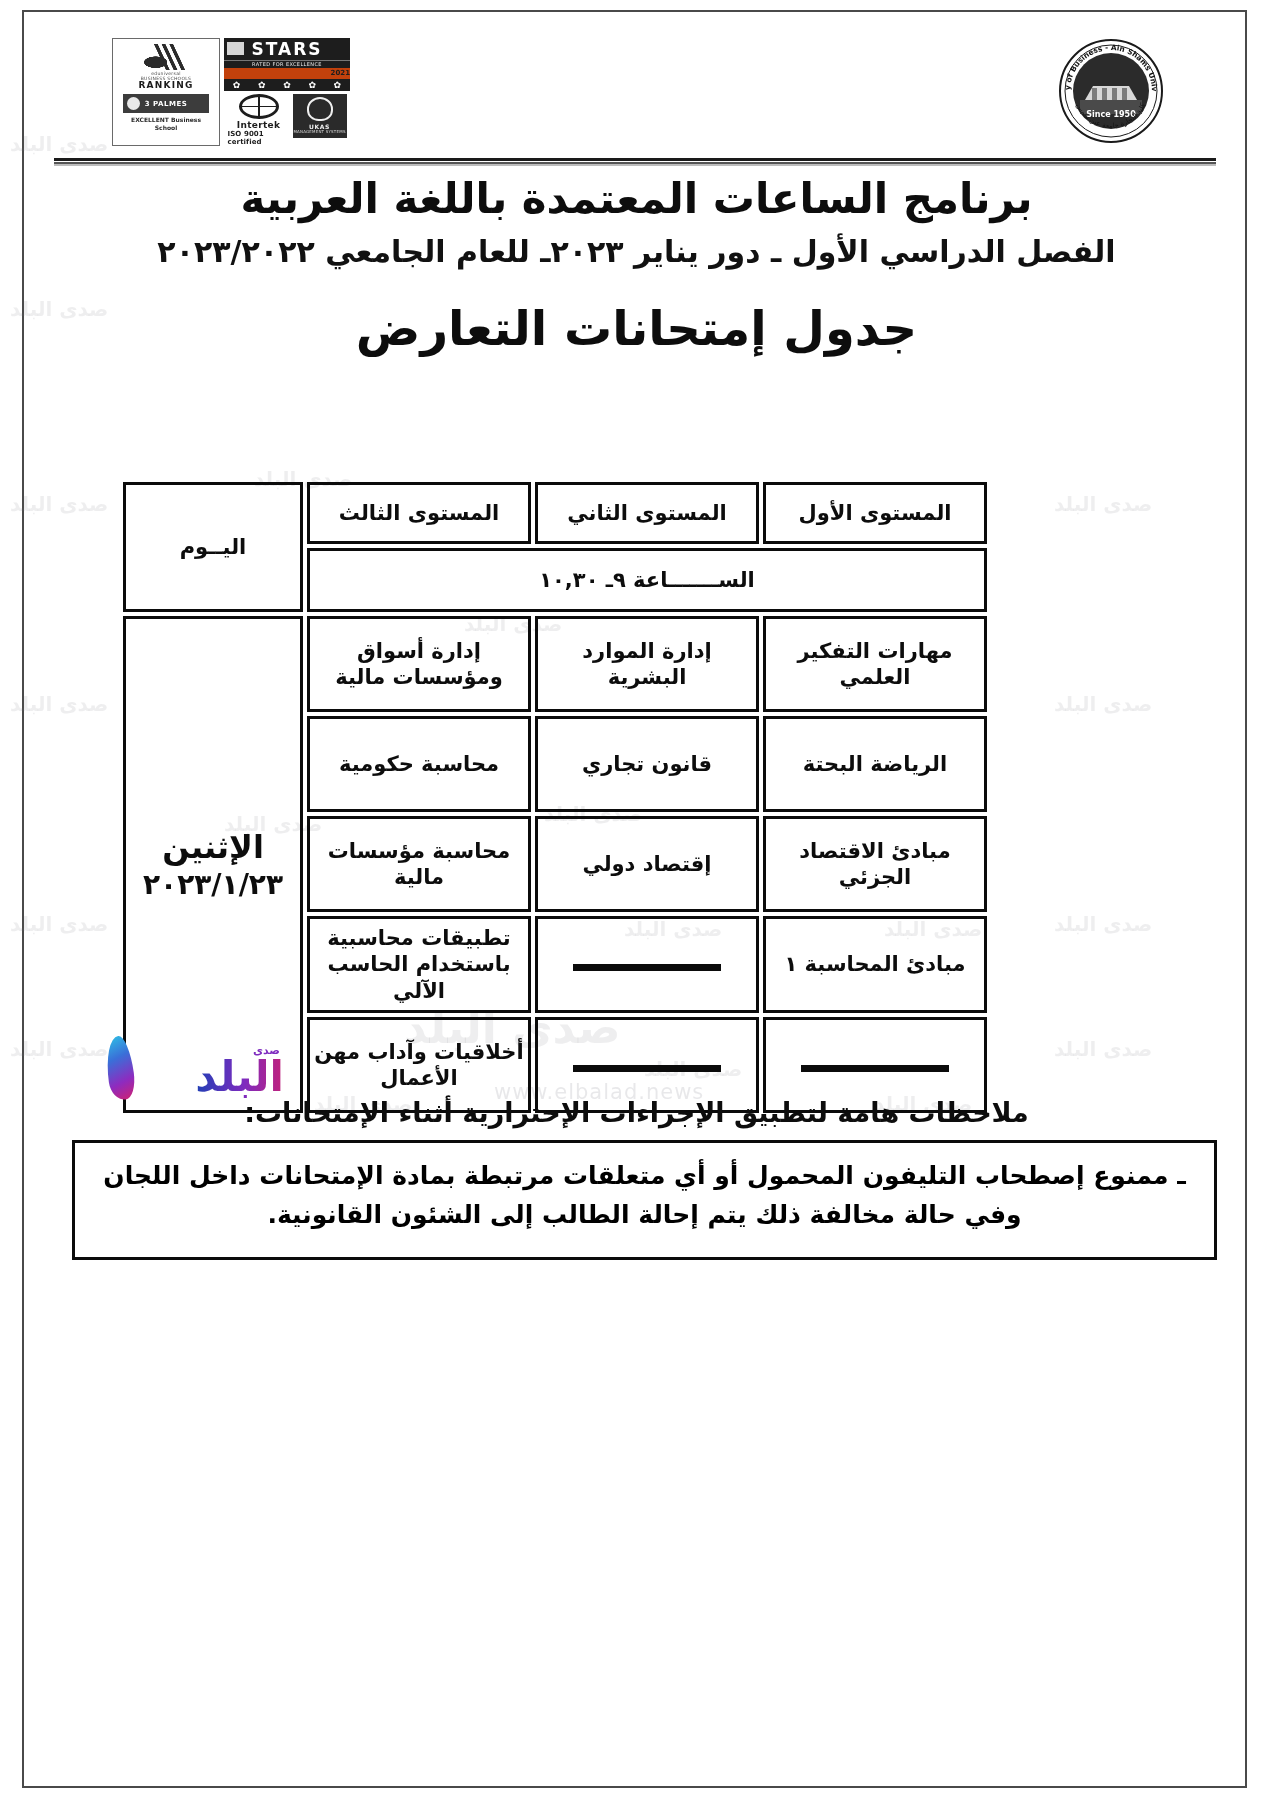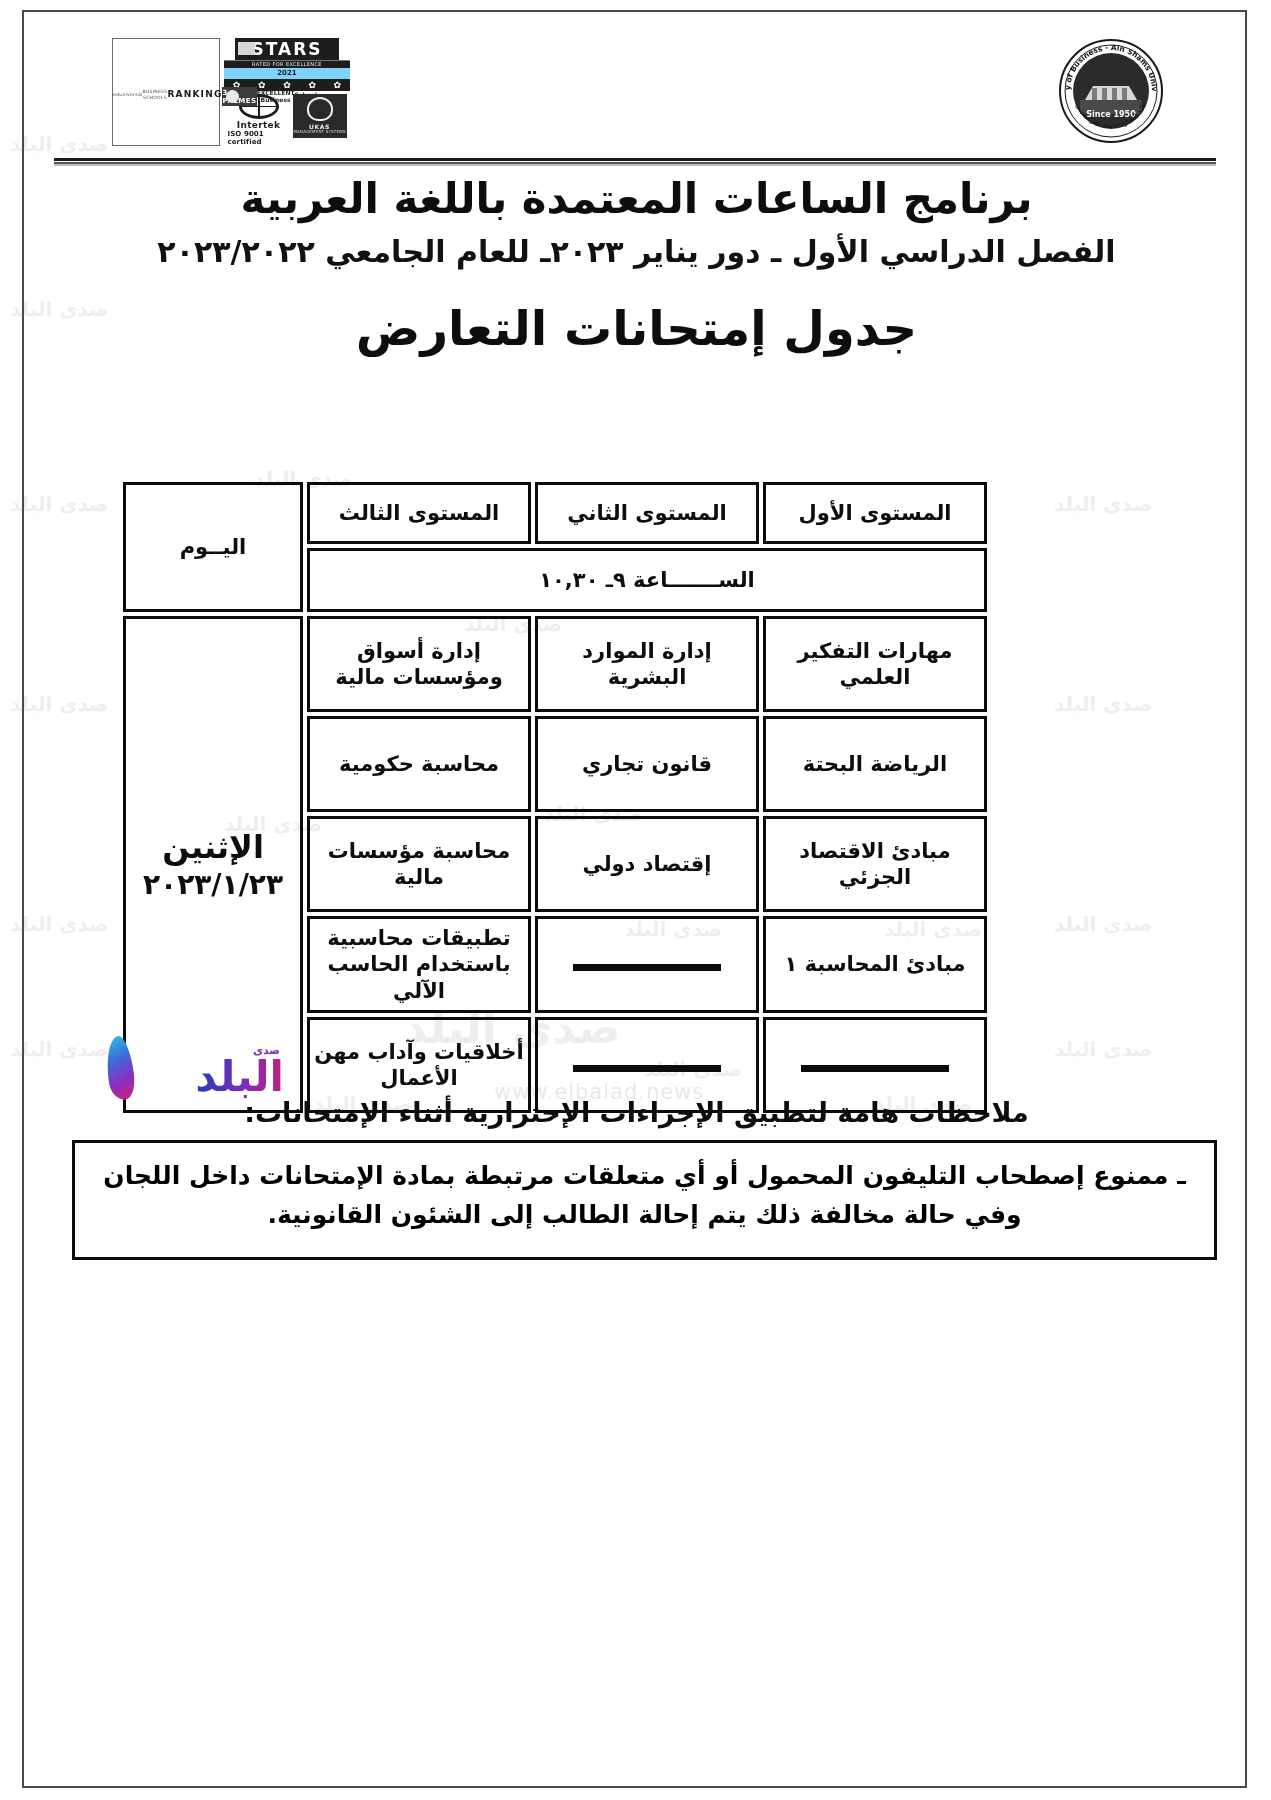--- a/index.html
+++ b/index.html
@@ -56,21 +56,21 @@
     position:absolute;
     left:48px; top:6px;
     width:240px; height:110px;
     display:flex;
     direction:ltr;
   }
   .cert-left{
     width:108px; height:108px;
     border:1px solid #6a6a6a;
     box-sizing:border-box;
-    display:flex; flex-direction:row;
+    display:flex; flex-direction:column;
     align-items:center; justify-content:flex-start;
     padding-top:5px;
     background:#fff;
   }
   .palm-swoosh{
     width:52px;height:26px;
     background:
       radial-gradient(ellipse at 30% 70%, #2b2b2b 0 22%, transparent 23%),
       linear-gradient(65deg,transparent 40%, #2b2b2b 41%, #2b2b2b 46%, transparent 47%),
       linear-gradient(65deg,transparent 52%, #2b2b2b 53%, #2b2b2b 58%, transparent 59%),
@@ -91,36 +91,36 @@
     position:absolute;left:4px;top:3px;width:13px;height:13px;border-radius:50%;
     background:#e9e9e9;
   }
   .cert-excellent{font-size:6px;color:#2b2b2b;font-weight:bold;text-align:center;line-height:1.2;margin-top:3px;}
 
   .cert-right{
     width:128px;height:108px;margin-left:3px;
     display:flex;flex-direction:column;align-items:center;
   }
   .stars-blk{
-    width:104px;height:26px;background:#1d1d1d;color:#fff;
+    width:126px;height:26px;background:#1d1d1d;color:#fff;
     display:flex;align-items:center;justify-content:center;
     font-size:17px;font-weight:bold;letter-spacing:2px;
     position:relative;
   }
   .stars-blk .sq{
     position:absolute;left:3px;top:4px;width:17px;height:13px;background:#d6d6d6;
   }
   .stars-sub{
     width:126px;height:7px;background:#1d1d1d;color:#e8e8e8;
     font-size:5px;text-align:center;letter-spacing:.4px;line-height:7px;
     border-top:1px solid #777;
   }
   .stars-year{
-    width:126px;height:11px;background:#7dd3fc;color:#1d1d1d;
-    font-size:7px;font-weight:bold;text-align:center;line-height:11px;
+    width:126px;height:11px;background:#c2410c;color:#1d1d1d;
+    font-size:7px;font-weight:bold;text-align:right;line-height:11px;
   }
   .stars-row{
     width:126px;height:15px;background:#1d1d1d;
     display:flex;align-items:center;justify-content:space-around;
   }
   .stars-row i{color:#fff;font-size:9px;font-style:normal;}
   .cert-iso{
     display:flex;margin-top:3px;
   }
   .globe{

